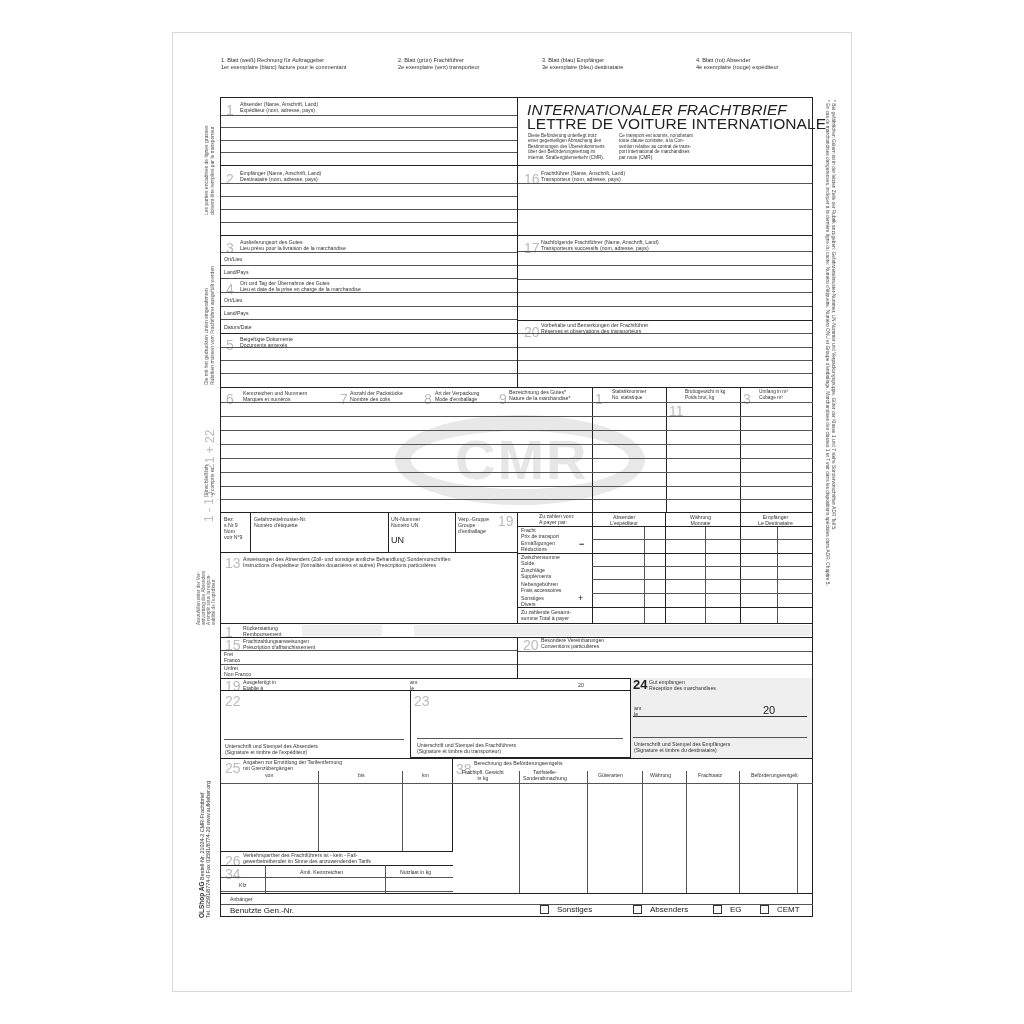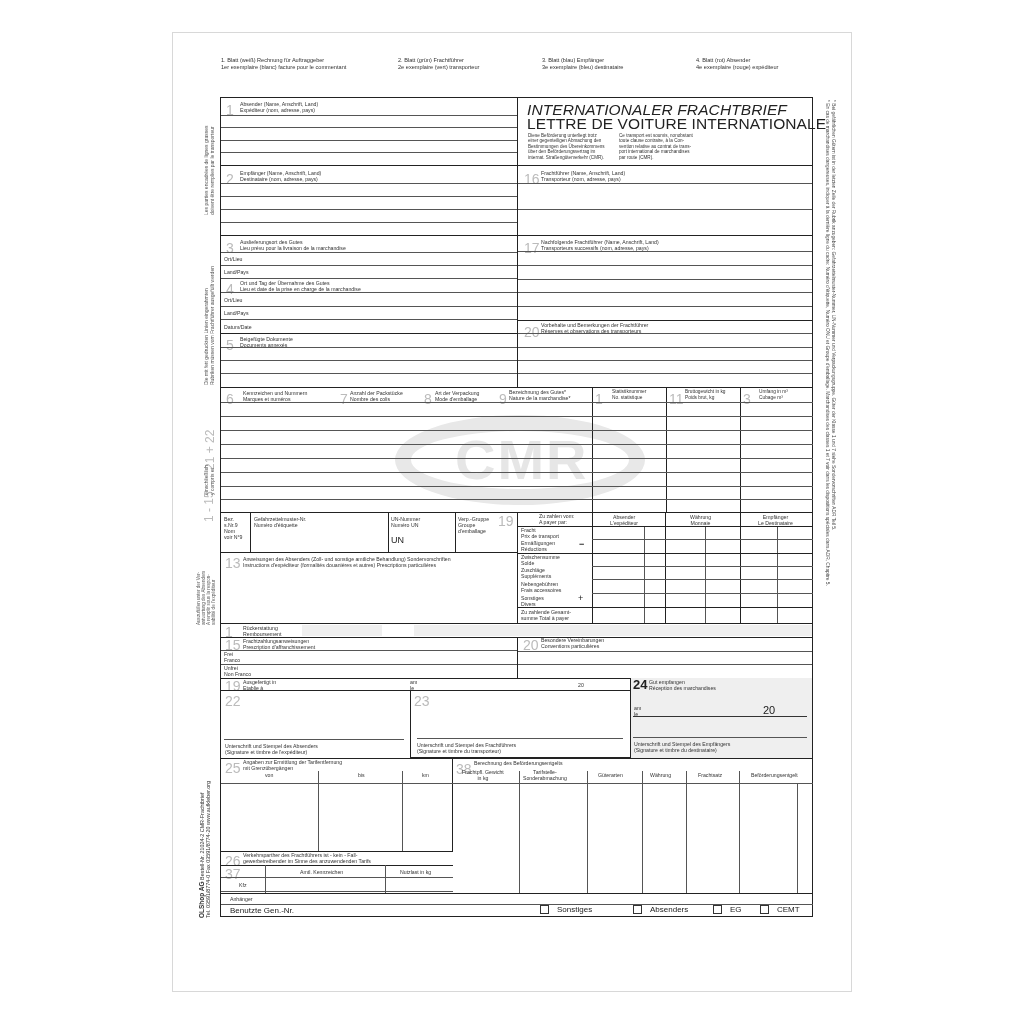--- a/index.html
+++ b/index.html
@@ -195,21 +195,21 @@
 
 <div class="vlb" style="left:592px;top:387px;height:125px;"></div>
 <div class="vlb" style="left:666px;top:387px;height:125px;"></div>
 <div class="vlb" style="left:740px;top:387px;height:125px;"></div>
 
 <div class="abs num" style="left:595px;top:392px;">1</div>
 <div class="abs tiny" style="left:612px;top:389px;font-size:4.8px;">
     <div>Statistiknummer</div>
     <div>No. statistique</div>
   </div>
-<div class="abs num" style="left:669px;top:392px;">11</div>
+<div class="abs num" style="left:669px;top:404px;">11</div>
 <div class="abs tiny" style="left:685px;top:389px;font-size:4.8px;">
     <div>Bruttogewicht in kg</div>
     <div>Poids brut, kg</div>
   </div>
 <div class="abs num" style="left:743px;top:392px;">3</div>
 <div class="abs tiny" style="left:759px;top:389px;font-size:4.8px;">
     <div>Umfang in m³</div>
     <div>Cubage m³</div>
   </div>
 
@@ -455,21 +455,21 @@
 <div class="abs" style="left:454px;top:784px;width:358px;height:108px;"></div>
 
 <div class="hlb" style="left:220px;top:851px;width:233px;"></div>
 <div class="abs num" style="left:225px;top:854px;">26</div>
 <div class="abs tiny" style="left:243px;top:852px;">
     <div>Verkehrsparther des Frachtführers ist - kein - Fall-</div>
     <div>gewerbetreibender im Sinne des anzuwendenden Tarifs</div>
   </div>
 <div class="hlb" style="left:220px;top:865px;width:233px;"></div>
 
-<div class="abs num" style="left:225px;top:867px;">37</div>
+<div class="abs num" style="left:225px;top:867px;">34</div>
 <div class="vl" style="left:265px;top:865px;height:28px;"></div>
 <div class="vl" style="left:385px;top:865px;height:28px;"></div>
 <div class="abs tiny" style="left:300px;top:869px;">Amtl. Kennzeichen</div>
 <div class="abs tiny" style="left:400px;top:869px;">Nutzlast in kg</div>
 <div class="hl" style="left:221px;top:877px;width:232px;"></div>
 <div class="abs tiny" style="left:239px;top:882px;">Kfz</div>
 <div class="abs" style="left:266px;top:878px;width:186px;height:12px;"></div>
 <div class="hl" style="left:221px;top:891px;width:232px;"></div>
 <div class="abs tiny" style="left:230px;top:896px;">Anhänger</div>
 <div class="abs" style="left:266px;top:892px;width:186px;height:11px;"></div>

